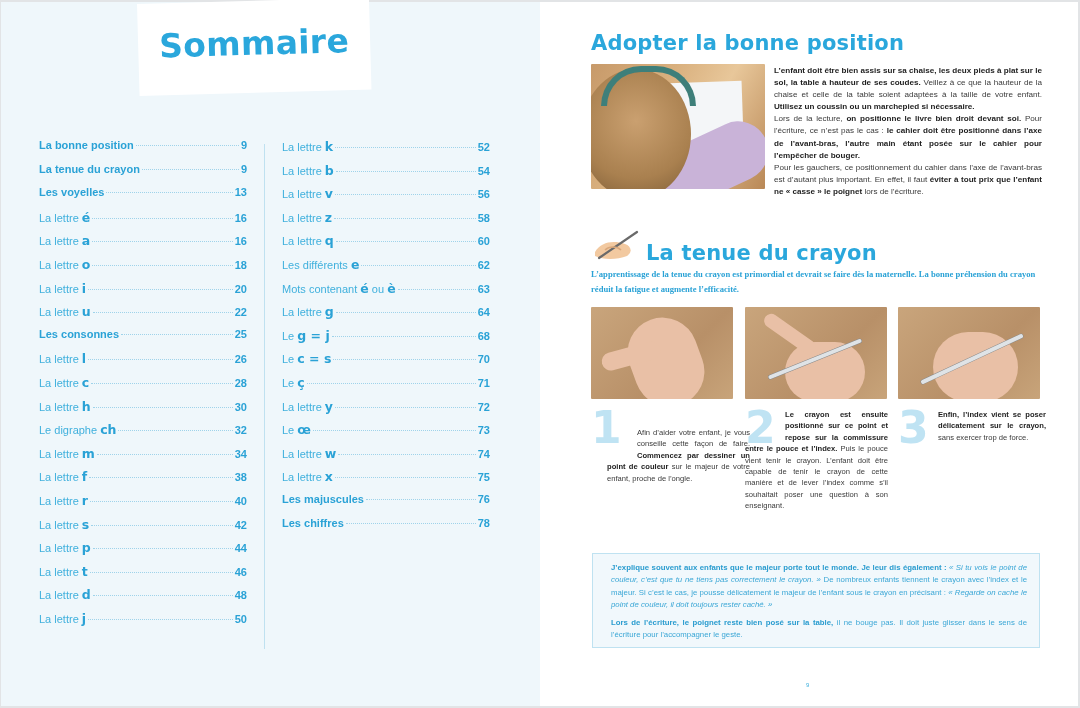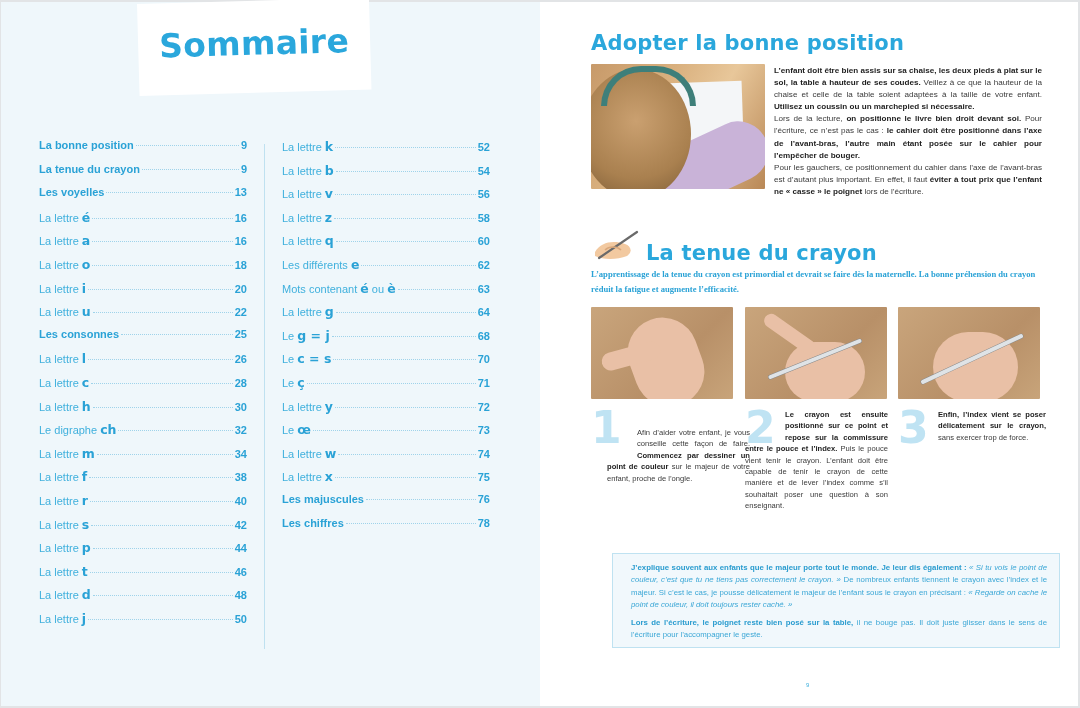--- a/index.html
+++ b/index.html
@@ -68,21 +68,21 @@
   .hand .palm { position: absolute; background: #e9c0a6; border-radius: 40px; }
   .hand .pencil { position: absolute; height: 4px; background: #dfe3e6; border-radius: 2px; box-shadow: 0 0 0 0.5px #8a8a8a; }
 
   .step-num { position: absolute; font-family: "DejaVu Sans", sans-serif; font-weight: bold; font-size: 44px; line-height: 40px; color: #bfe3f3; }
   .step-text { position: absolute; font-size: 7.6px; line-height: 11.4px; color: #3a3a3a; text-align: justify; }
   .step-text b { color: #1e1e1e; }
 
   .quote-box {
     position: absolute; left: 592px; top: 553px; width: 448px; height: 95px;
     border: 1px solid #bfe2f1; background: #f1f8fc; padding: 8px 12px 0 18px;
-    font-size: 7.8px; line-height: 12.4px; color: #3ba7d6; text-align: justify; margin-left: 20px;
+    font-size: 7.8px; line-height: 12.4px; color: #3ba7d6; text-align: justify;
   }
   .quote-box b { color: #2a9ccf; }
   .quote-box p + p { margin-top: 5px; }
 
   .page-num { position: absolute; left: 806px; top: 682px; font-size: 6px; color: #3fb0dd; }
 </style>
 </head>
 <body>
 
 <div class="spread">

